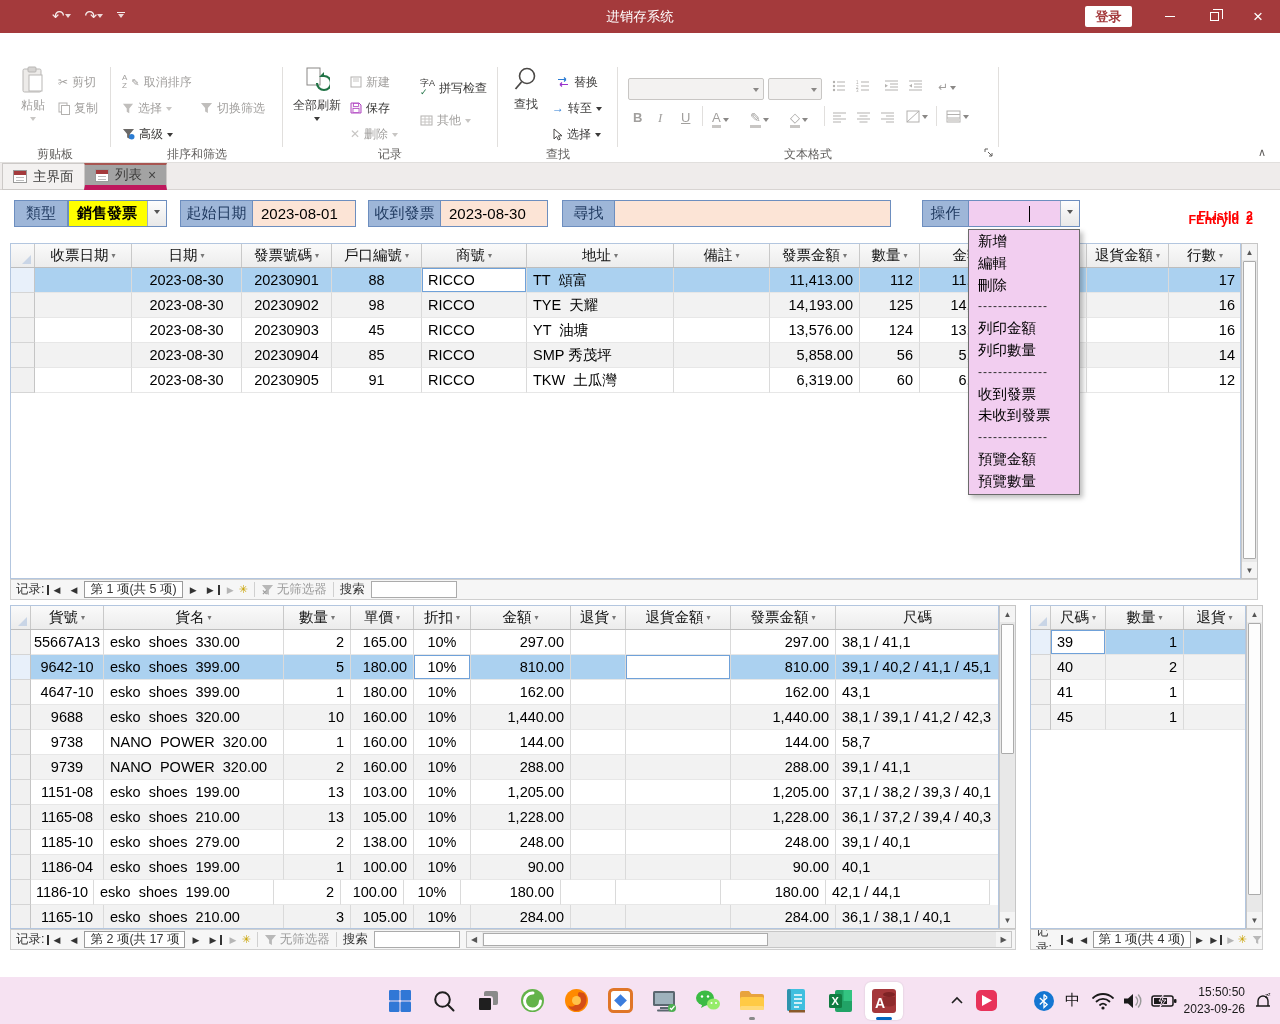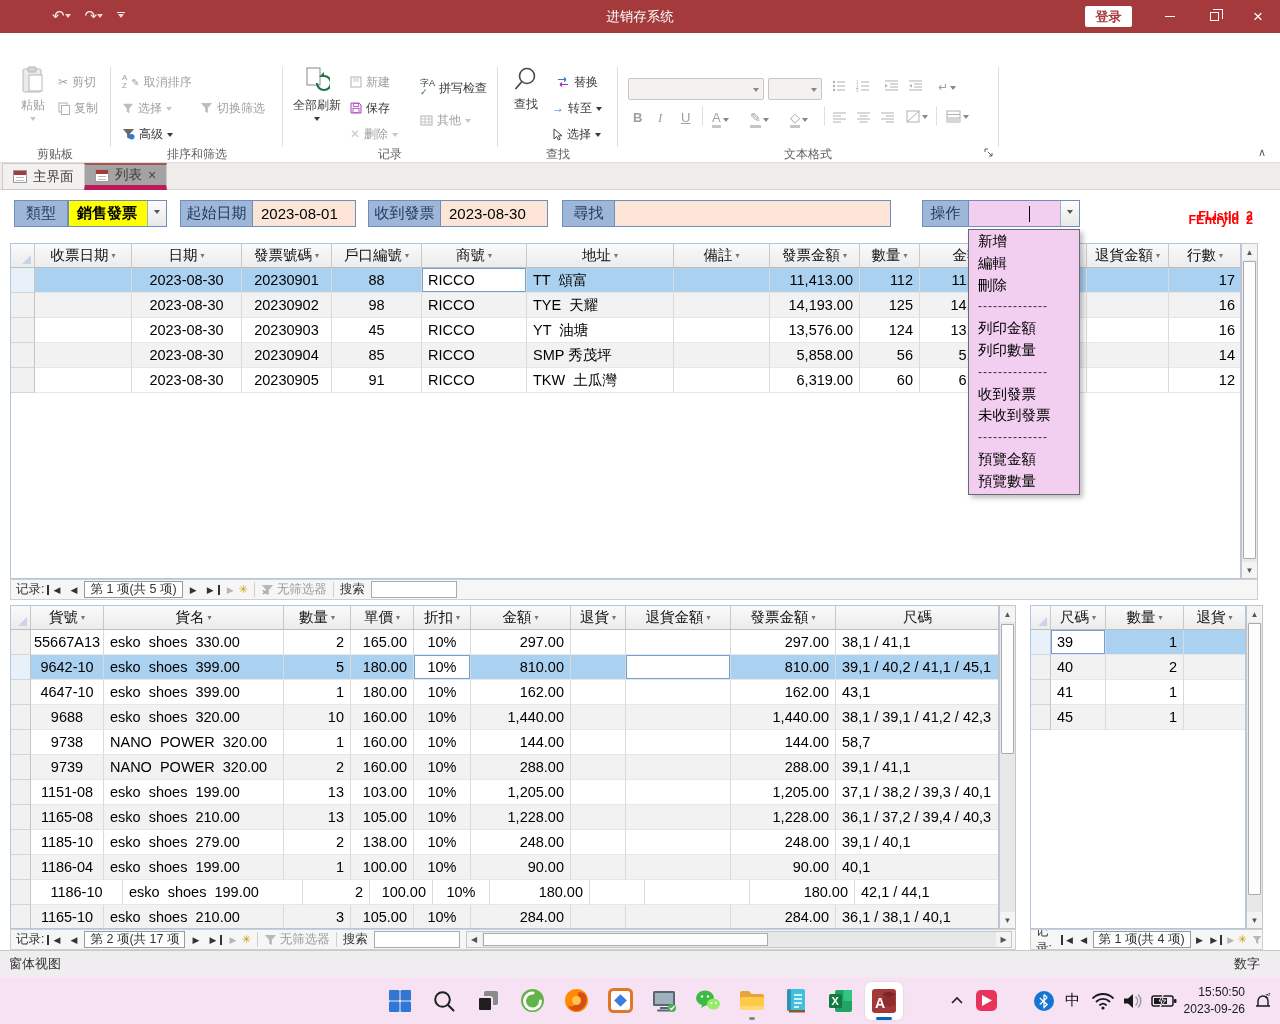--- a/index.html
+++ b/index.html
@@ -662,21 +662,21 @@
         <div class="ds-cell ar" style="width: 63px;">100.00</div>
         <div class="ds-cell ac" style="width: 57px;">10%</div>
         <div class="ds-cell ar" style="width: 100px;">90.00</div>
         <div class="ds-cell al" style="width: 55px;"></div>
         <div class="ds-cell ar" style="width: 105px;"></div>
         <div class="ds-cell ar" style="width: 105px;">90.00</div>
         <div class="ds-cell al" style="width: 164px;">40,1</div>
       </div>
       <div class="ds-row">
         <div class="ds-cell ds-selcell" style="width: 20px;"></div>
-        <div class="ds-cell ac" style="width: 92px;">1186-10</div>
+        <div class="ds-cell ac" style="width: 63px;">1186-10</div>
         <div class="ds-cell al" style="width: 180px;">esko  shoes  199.00</div>
         <div class="ds-cell ar" style="width: 67px;">2</div>
         <div class="ds-cell ar" style="width: 63px;">100.00</div>
         <div class="ds-cell ac" style="width: 57px;">10%</div>
         <div class="ds-cell ar" style="width: 100px;">180.00</div>
         <div class="ds-cell al" style="width: 55px;"></div>
         <div class="ds-cell ar" style="width: 105px;"></div>
         <div class="ds-cell ar" style="width: 105px;">180.00</div>
         <div class="ds-cell al" style="width: 164px;">42,1 / 44,1</div>
       </div>
@@ -786,24 +786,20 @@
       <div class="mitem">列印金額</div>
       <div class="mitem">列印數量</div>
       <div class="mitem msep">--------------</div>
       <div class="mitem">收到發票</div>
       <div class="mitem">未收到發票</div>
       <div class="mitem msep">--------------</div>
       <div class="mitem">預覽金額</div>
       <div class="mitem">預覽數量</div>
     </div>
 
-  <div class="statusbar">
-    <span style="margin-left:9px">窗体视图</span>
-    <span style="margin-left:auto;margin-right:20px">数字</span>
-  </div>
 
   <div class="taskbar">
     <div class="tkicons">
       <div class="tkslot">
           <svg width="26" height="26" viewBox="0 0 26 26">
             <g fill="#3077D6">
               <rect x="2" y="2" width="10.5" height="10.5" rx="1.2"></rect>
               <rect x="13.5" y="2" width="10.5" height="10.5" rx="1.2"></rect>
               <rect x="2" y="13.5" width="10.5" height="10.5" rx="1.2"></rect>
               <rect x="13.5" y="13.5" width="10.5" height="10.5" rx="1.2"></rect>

